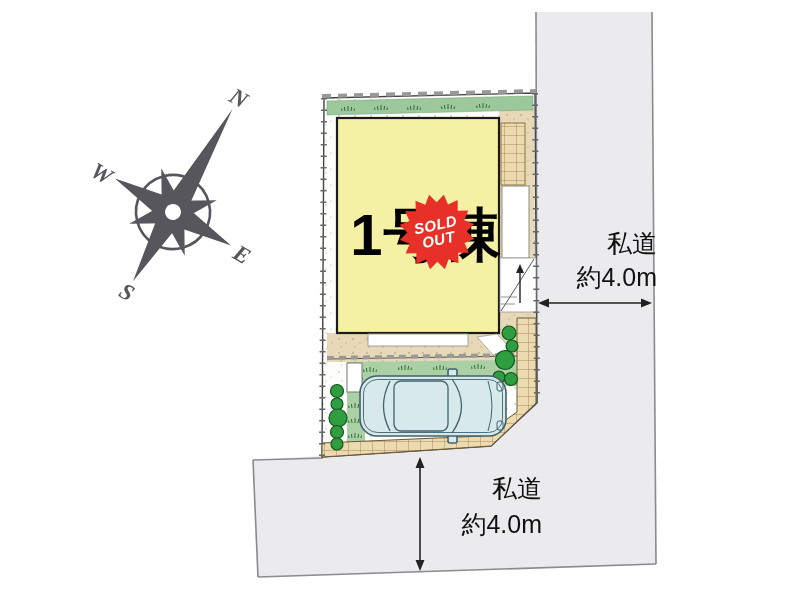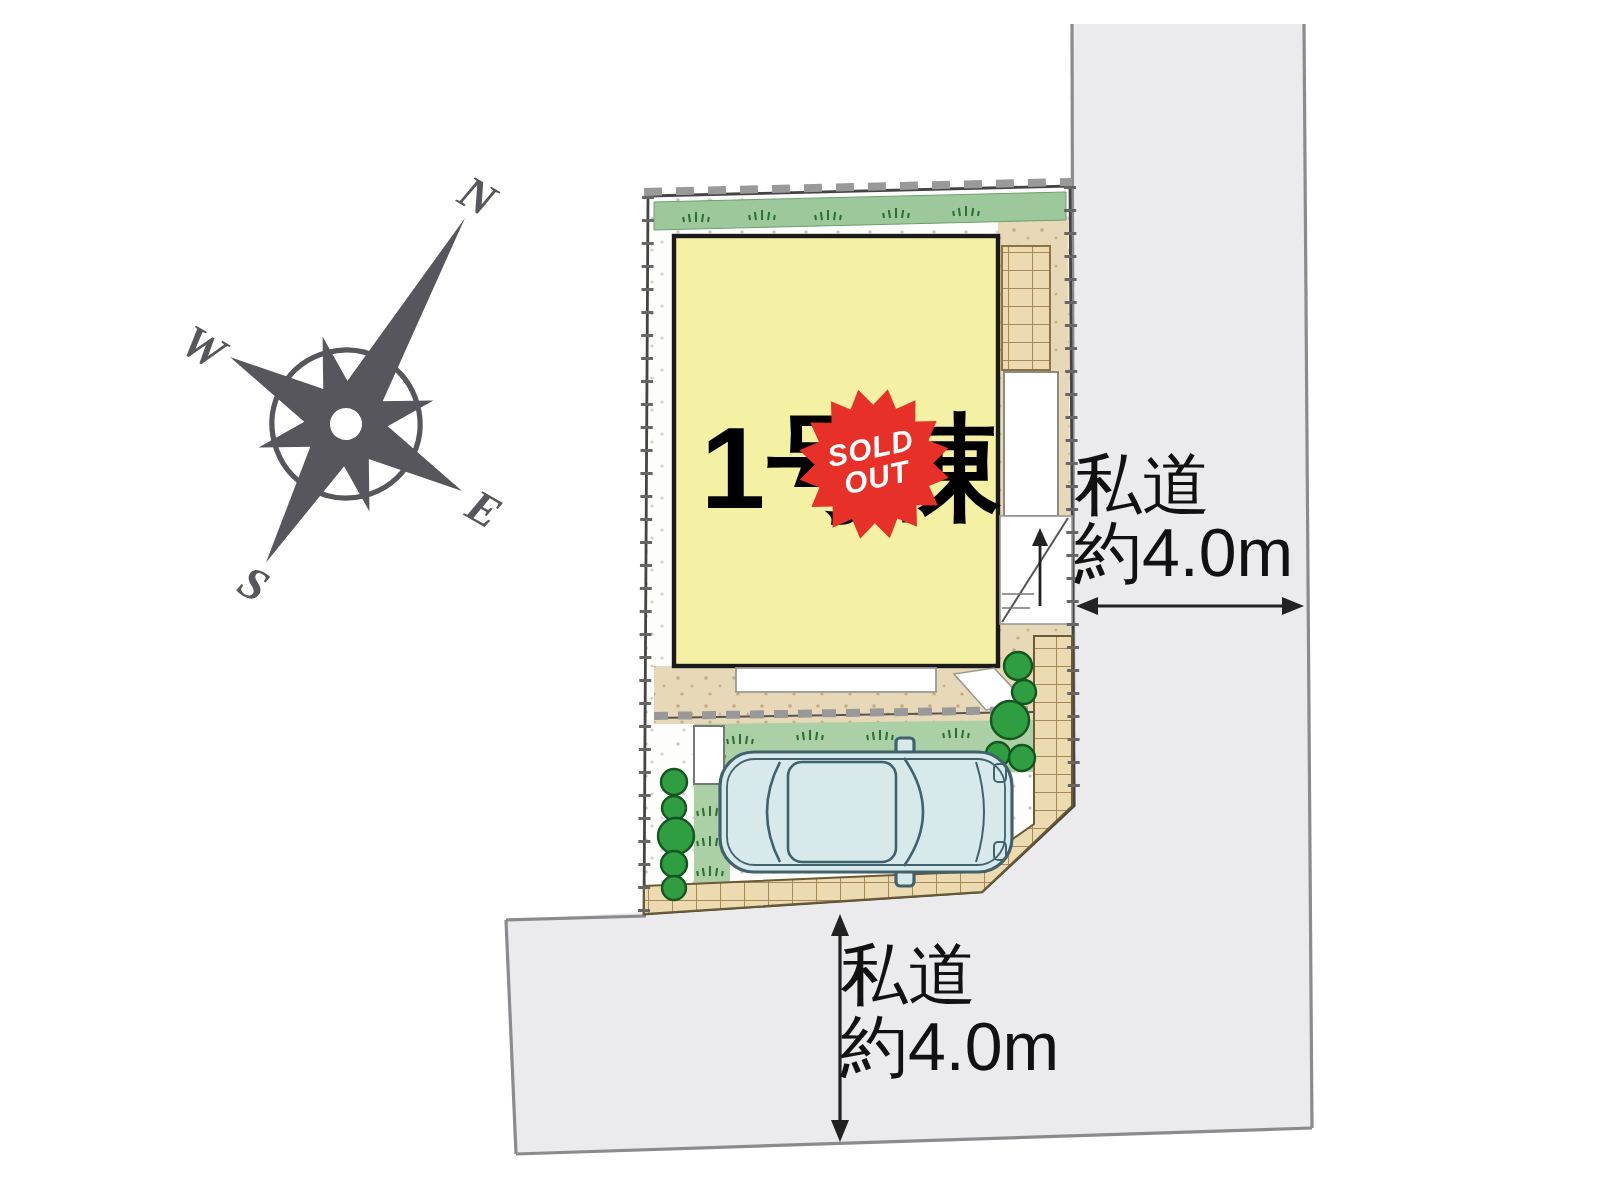--- a/index.html
+++ b/index.html
@@ -1,19 +1,19 @@
 <!DOCTYPE html>
 <html><head>
 <meta charset="utf-8">
 <style>
   html,body{margin:0;padding:0;background:#fff;}
   #stage{position:relative;width:800px;height:600px;background:#ffffff;overflow:hidden;
          font-family:"Liberation Sans","DejaVu Sans",sans-serif;}
   #plan-svg{position:absolute;left:0;top:0;}
-  .lbl{position:absolute;color:#111;text-align:left;line-height:34px;font-size:34px;
+  .lbl{position:absolute;color:#111;text-align:right;line-height:34px;font-size:25px;
        font-family:"Liberation Sans","DejaVu Sans",sans-serif;}
   .lbl div{white-space:nowrap;}
   #building-label{position:absolute;left:346px;top:199px;width:160px;height:72px;
        font-size:58px;font-weight:600;color:#000;letter-spacing:1px;line-height:72px;
        text-align:center;white-space:nowrap;}
   #soldout-badge{position:absolute;left:399px;top:194px;width:76px;height:76px;
        background:#e73128;transform:rotate(-12deg);
        display:flex;flex-direction:column;align-items:center;justify-content:center;
        clip-path:polygon(100% 50%,88.3% 57.6%,96.2% 69.1%,82.4% 71.7%,85.4% 85.4%,
         71.7% 82.4%,69.1% 96.2%,57.6% 88.3%,50% 100%,42.4% 88.3%,30.9% 96.2%,

